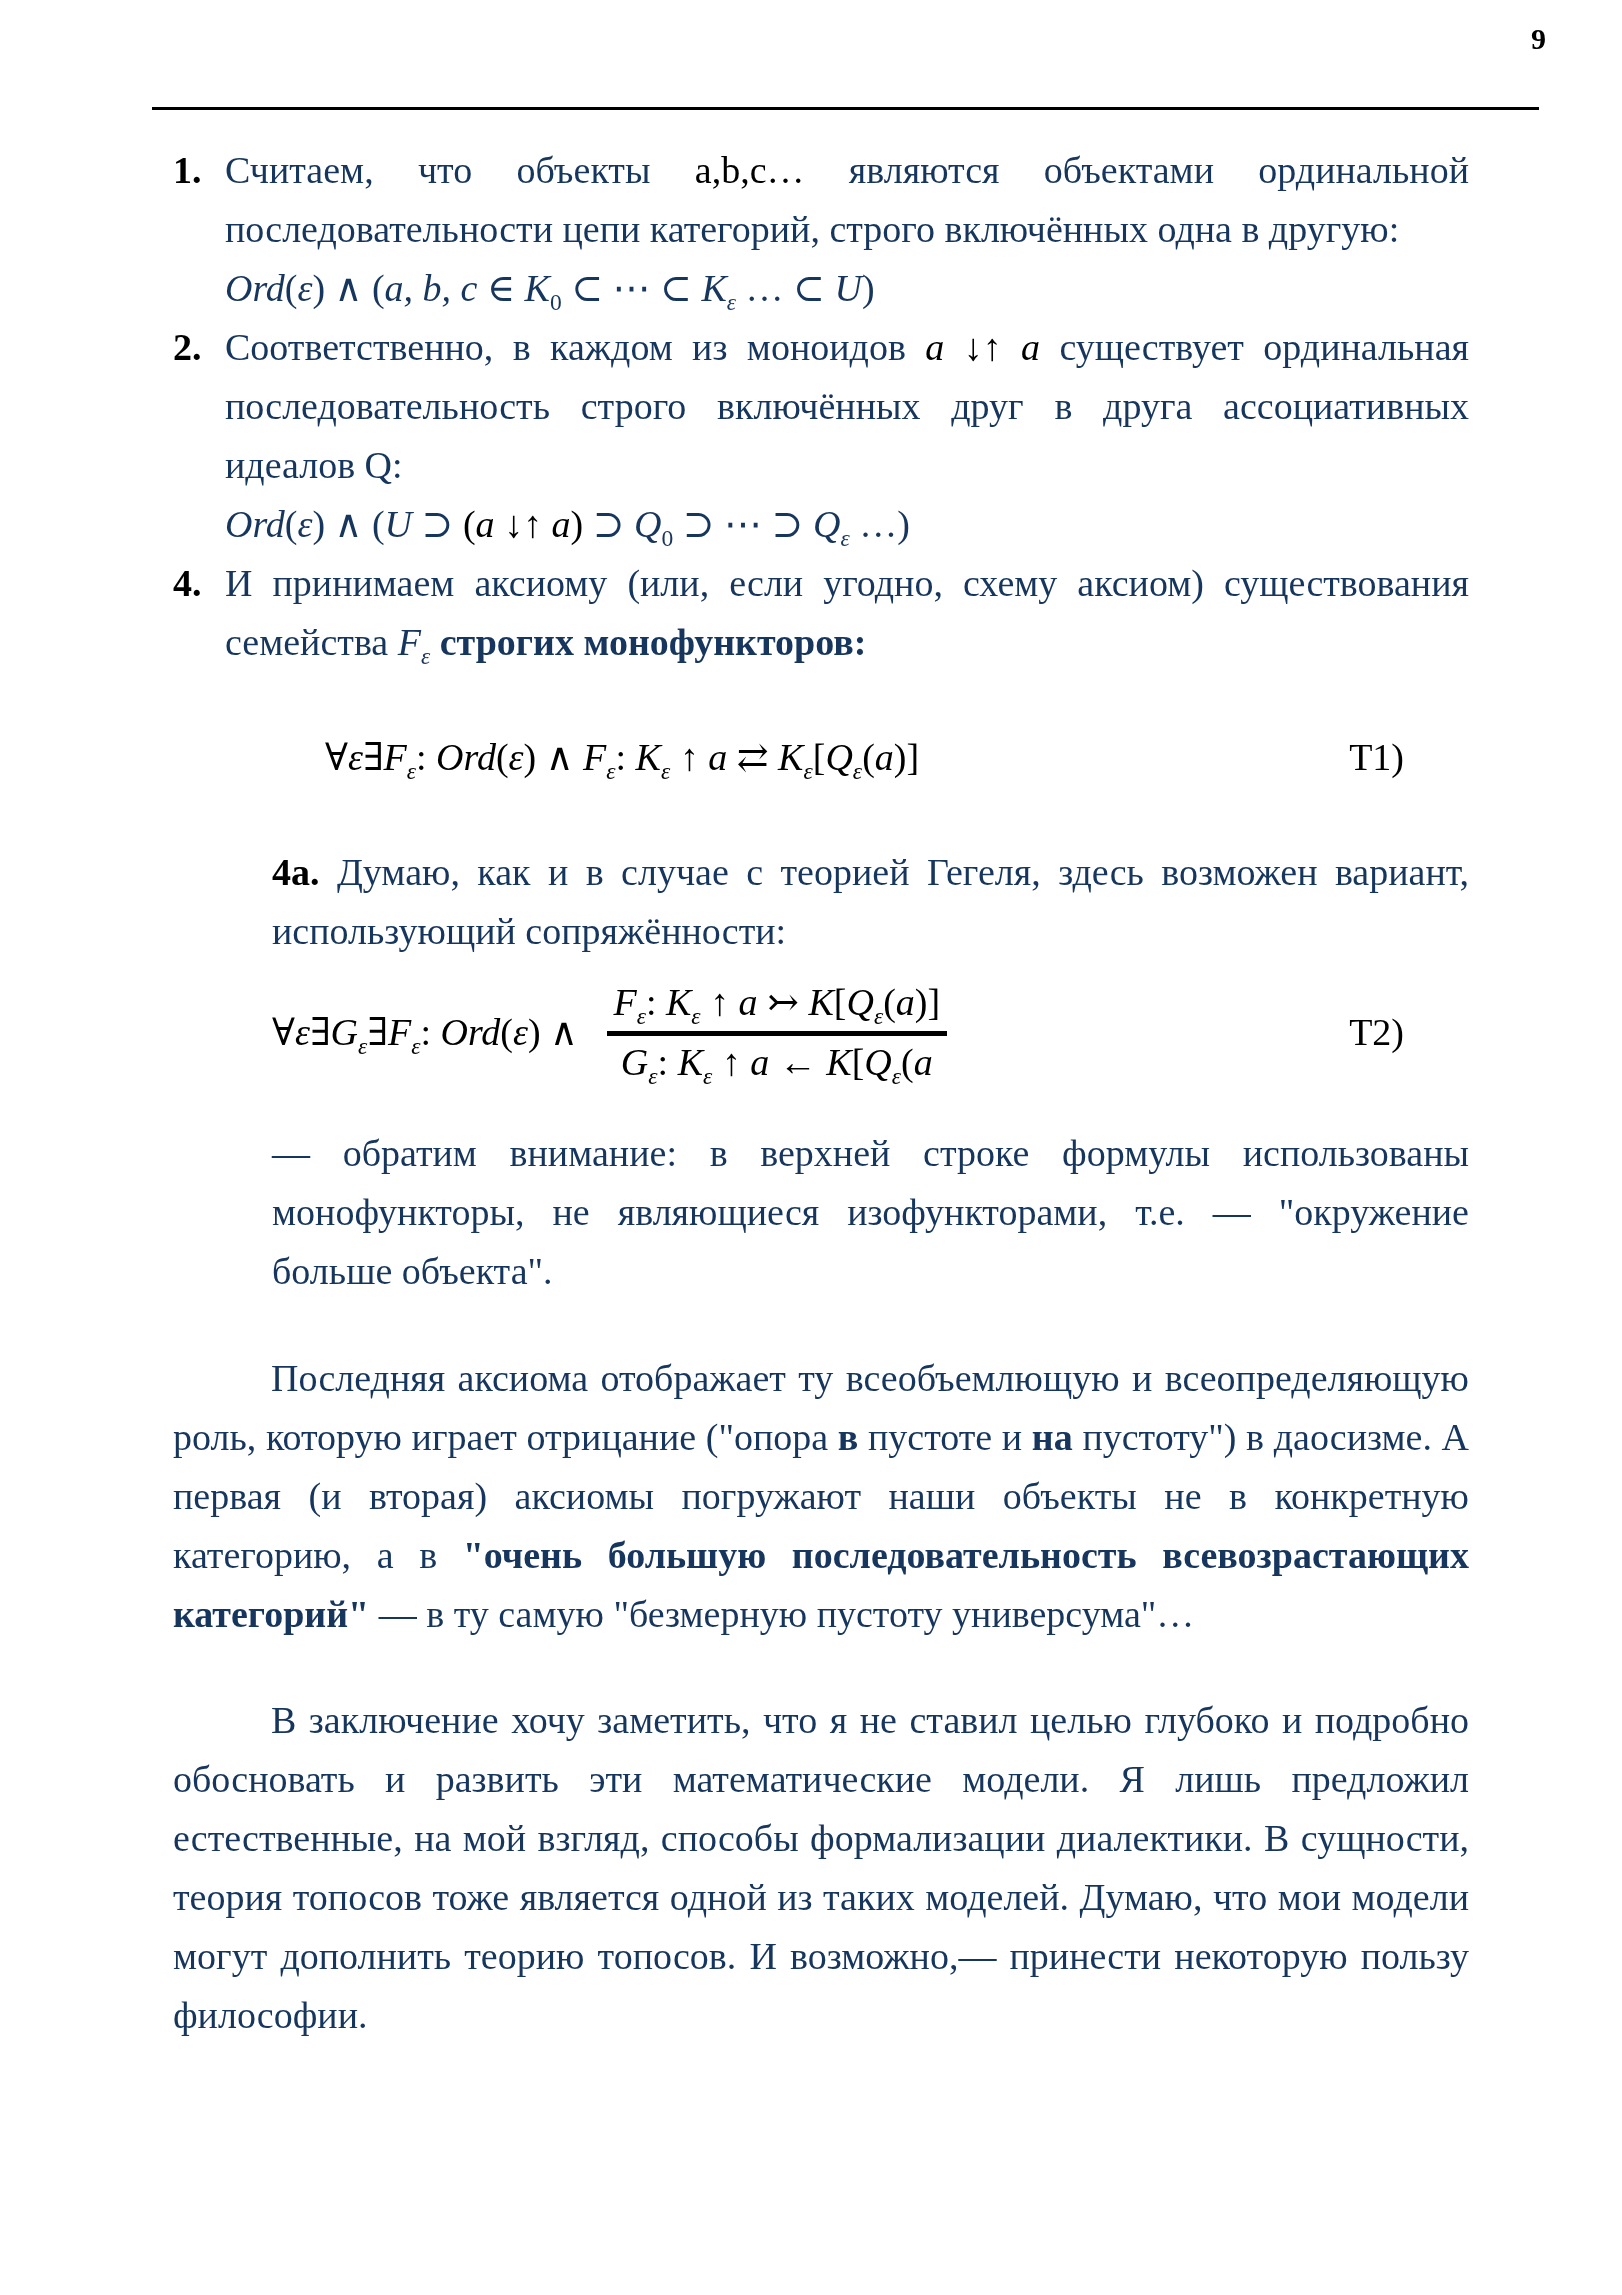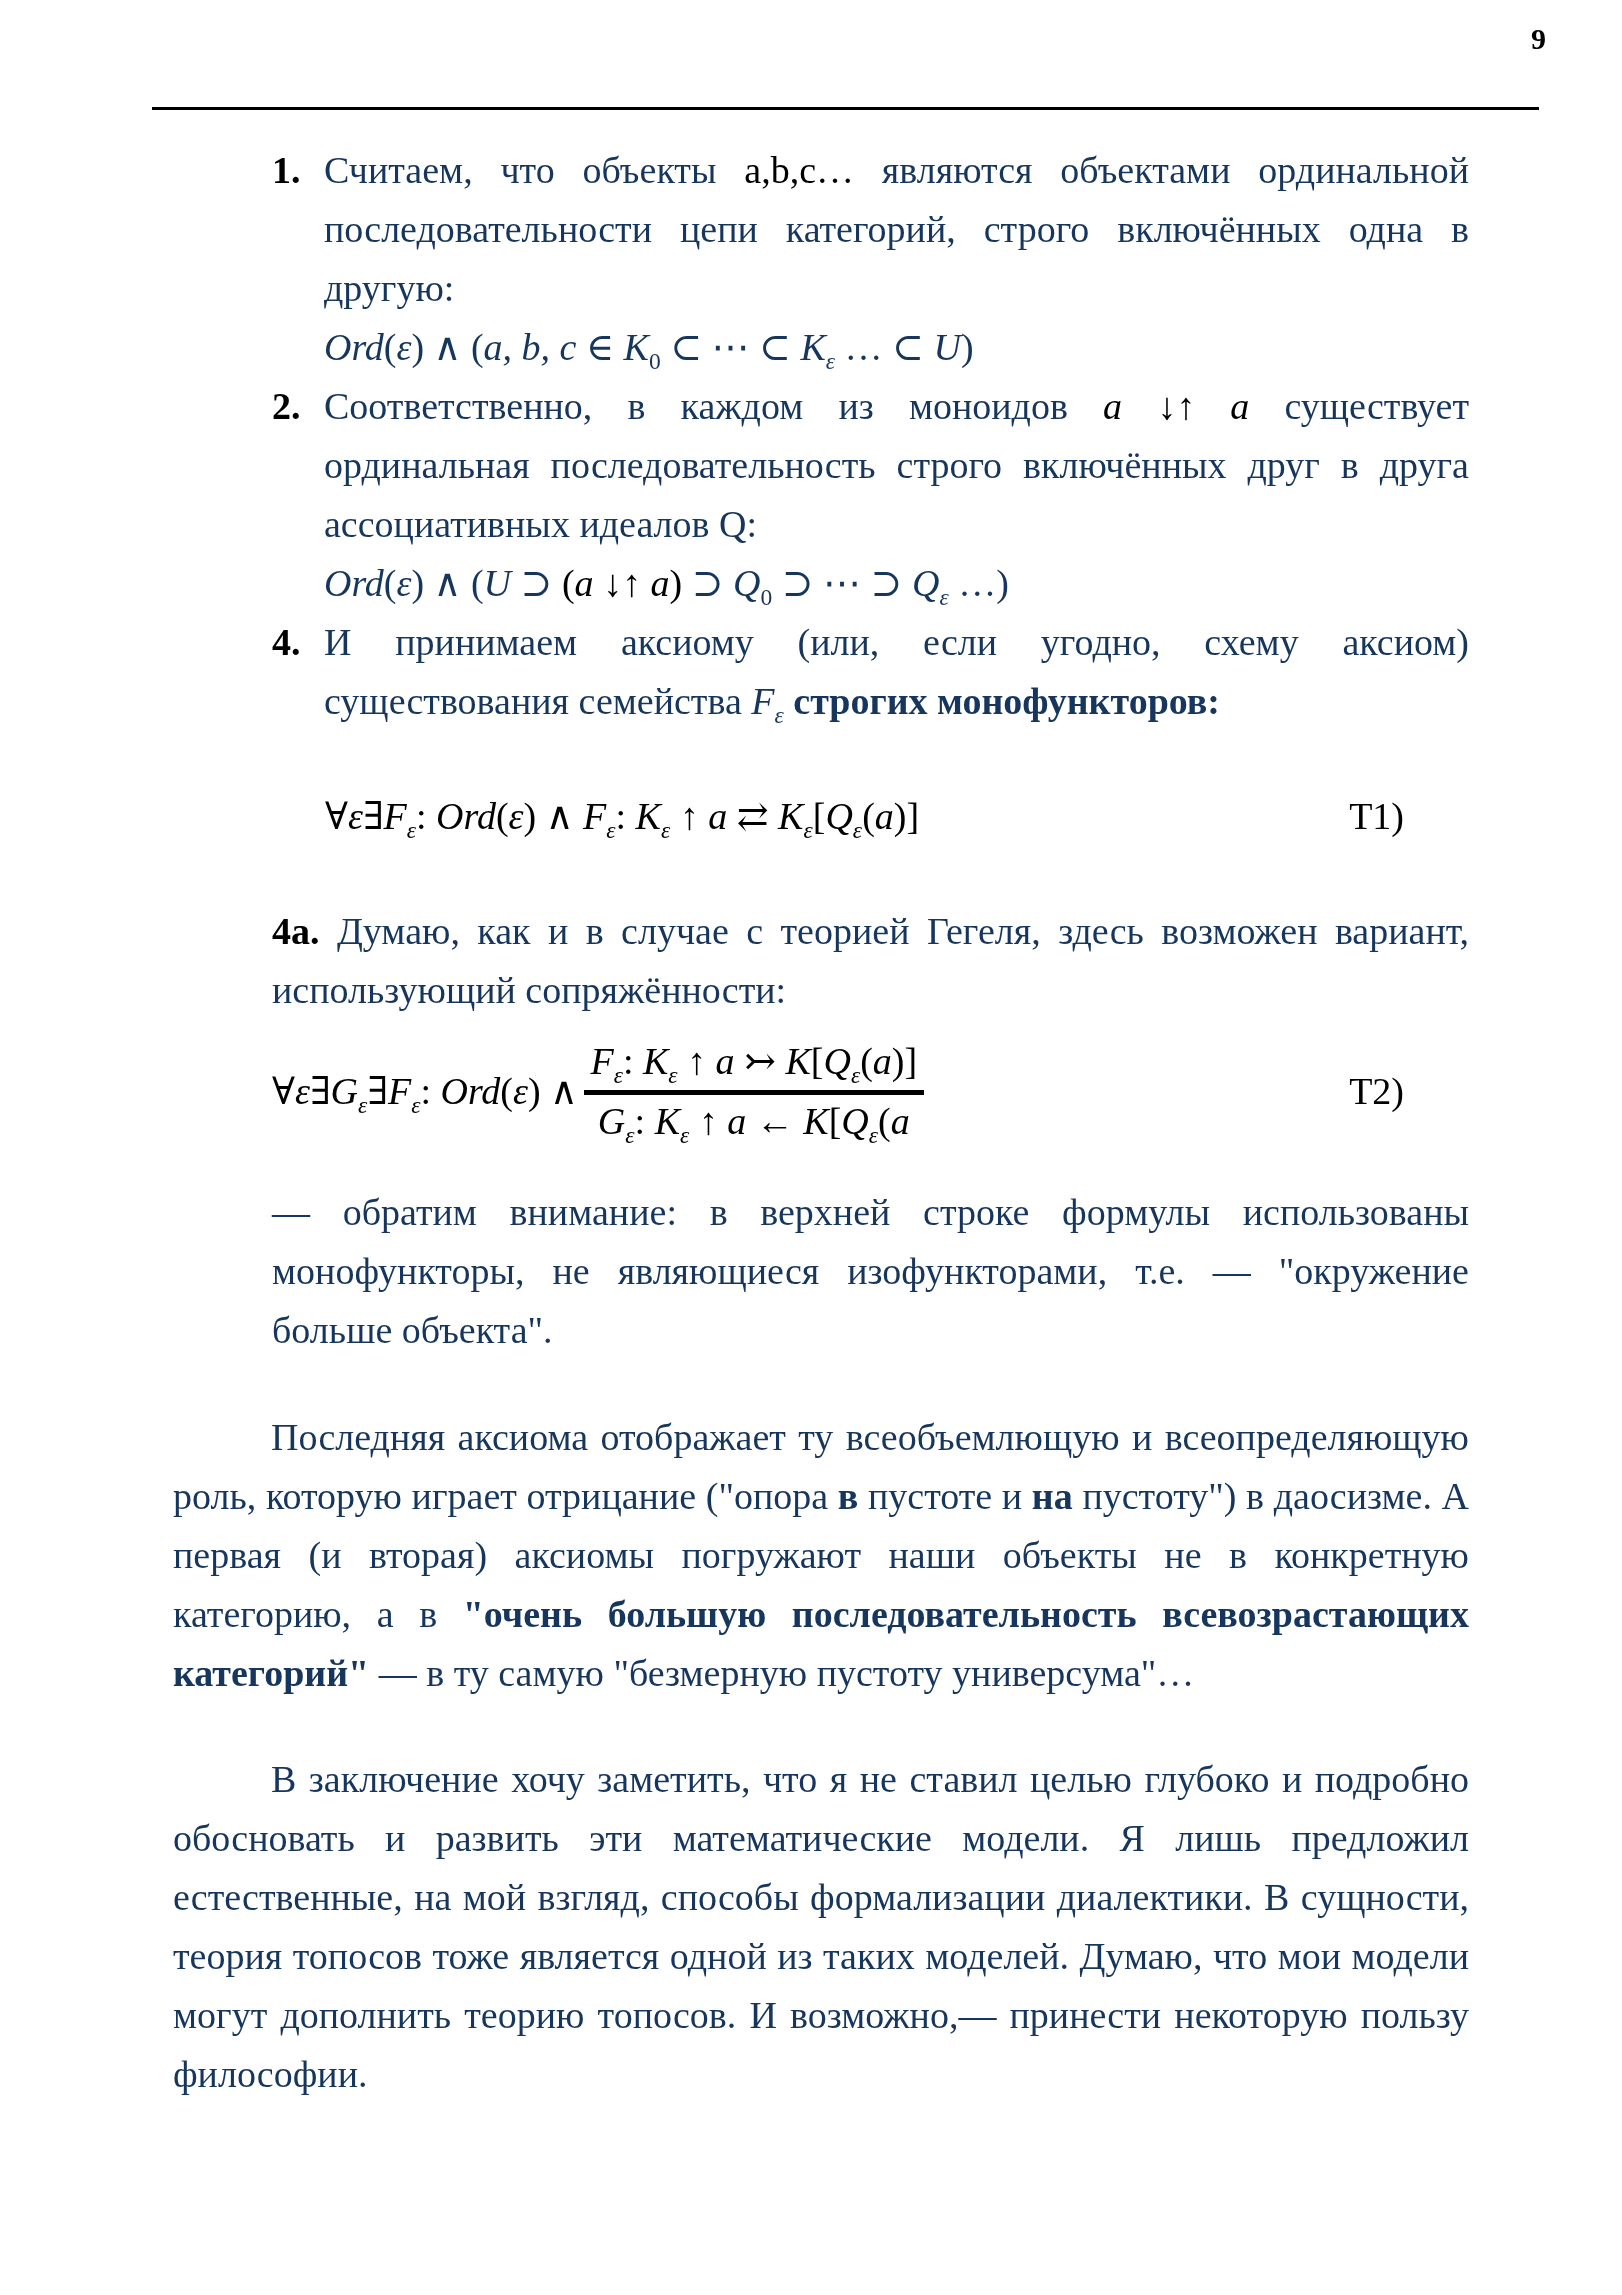--- a/index.html
+++ b/index.html
@@ -18,42 +18,42 @@
   }
   .rule {
     position:absolute; top:107px; left:152px;
     width:1387px; height:2.6px; background:#000000;
   }
   .content {
     padding:141px 154px 0 173px;
     font-size:38px; line-height:59px;
     text-align:justify;
   }
-  .li { margin-left:99px; padding-left:52px; text-indent:-52px; }
+  .li { padding-left:52px; text-indent:-52px; }
   .num { display:inline-block; width:52px; text-indent:0;
          font-weight:bold; color:#000000; }
   .formula { text-indent:0; text-align:left; }
   .b { font-weight:bold; }
   .i { font-style:italic; }
   .black { color:#000000; }
   sub { font-size:0.62em; line-height:0; }
   sub.i { font-style:italic; }
   .t1row {
     display:flex; justify-content:space-between; align-items:center;
     margin:56px 0; padding-left:152px; padding-right:65px;
     color:#000000; text-indent:0; text-align:right;
   }
   .t1row .lbl, .t2row .lbl { font-weight:normal; color:#000000; }
   .hang { margin-left:99px; }
   .t2row {
     display:flex; justify-content:space-between; align-items:center;
     margin:16.4px 0 29.4px; padding-left:99px; padding-right:65px;
     color:#000000; text-indent:0; text-align:left;
   }
-  .t2left { display:flex; align-items:center; gap:6px; }
+  .t2left { display:flex; align-items:center; gap:29px; }
   .frac { display:inline-block; vertical-align:middle;
           text-align:center; line-height:51px; }
   .frac .top { border-bottom:5.2px solid #000000; padding:0 6.5px 2.6px; }
   .frac .bot { padding:1.3px 6.5px 0; }
   .pdash { margin-top:36px; }
   .p-axiom { margin-top:48px; text-indent:98px; }
   .p-conclusion { margin-top:47px; text-indent:98px; }
 </style>
 </head>
 <body>

